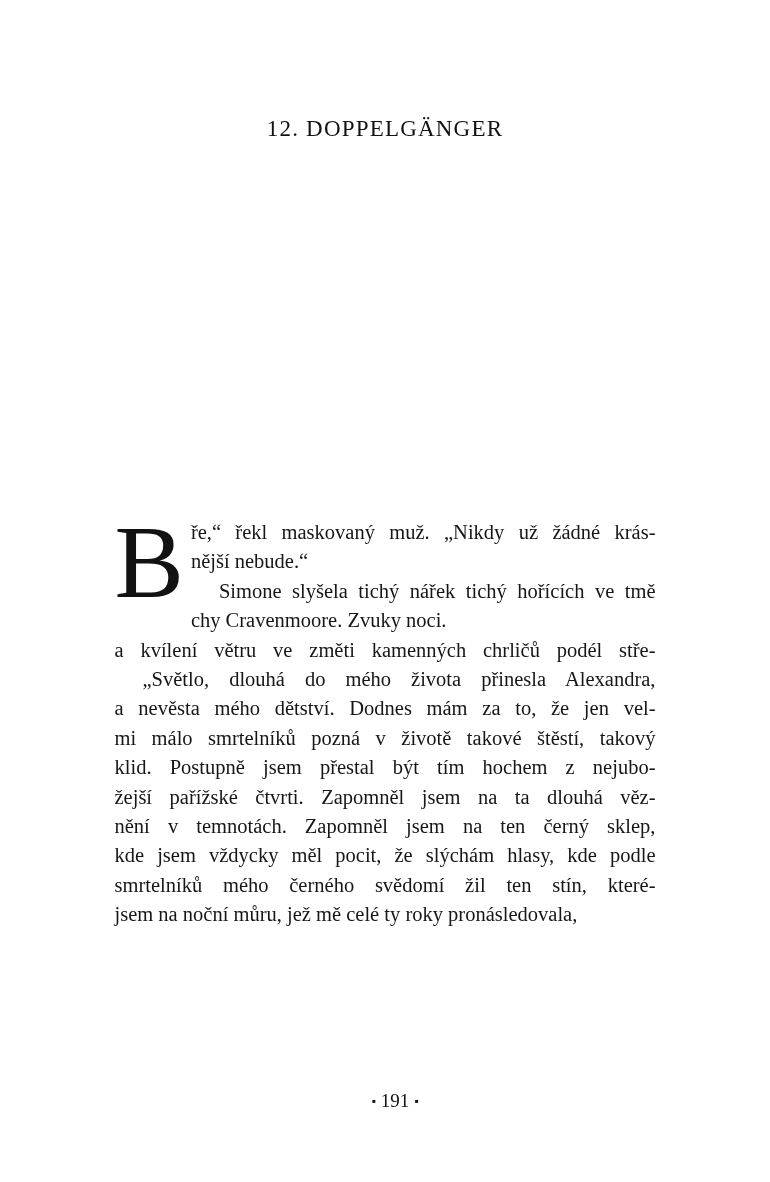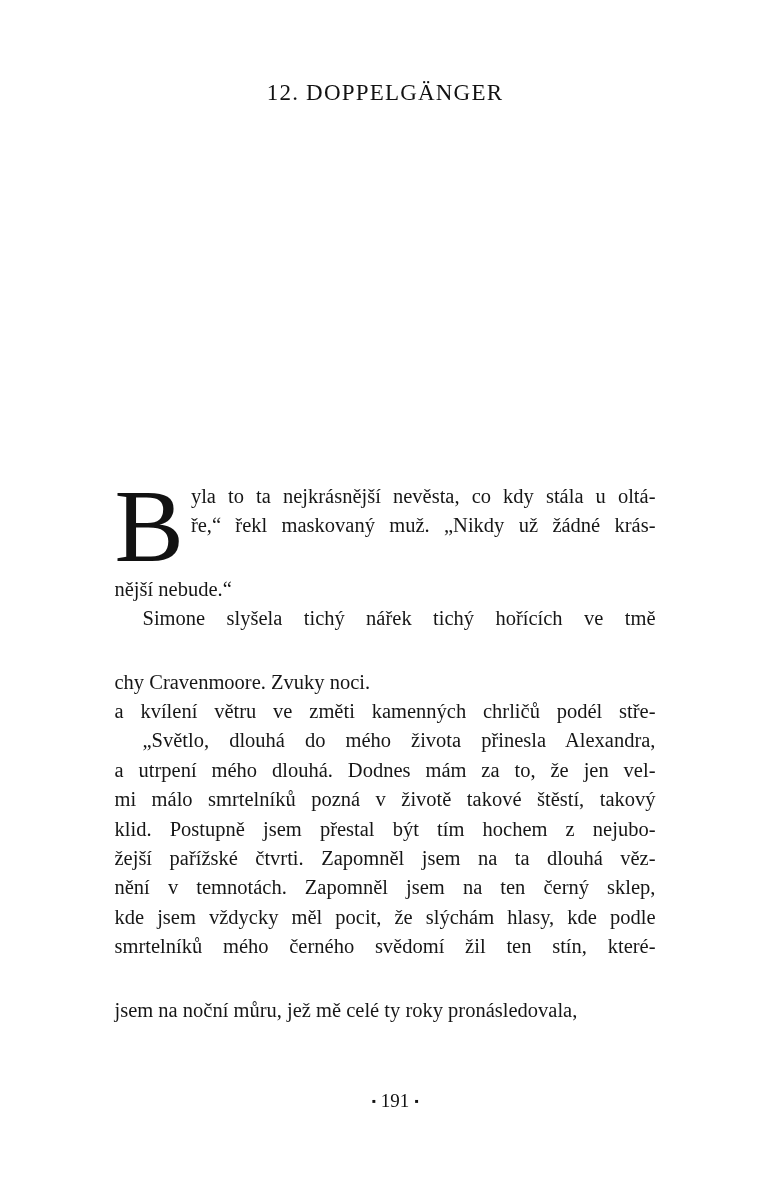--- a/index.html
+++ b/index.html
@@ -12,21 +12,21 @@
     width: 770px;
     height: 1182px;
     margin: 0 auto;
     background: #ffffff;
     color: #161616;
     font-family: "Liberation Serif", serif;
     overflow: hidden;
   }
   .chapter-title {
     margin: 0;
-    padding-top: 80px;
+    padding-top: 116px;
     text-align: center;
     font-size: 23px;
     font-weight: normal;
     letter-spacing: 1.2px;
     color: #121212;
   }
   .body-text {
     width: 541px;
     margin: 376px auto 0 auto;
     font-size: 20.5px;
@@ -34,21 +34,20 @@
   .paragraph {
     margin: 0;
   }
   .line {
     line-height: 29.4px;
     text-align: justify;
     text-align-last: justify;
   }
   .line.last {
     text-align-last: left;
-    margin-top: 34px;
   }
   .line.indent {
     text-indent: 28px;
   }
   .drop-cap {
     float: left;
     font-size: 104px;
     line-height: 84px;
     height: 87px;
     margin: 2px 7px 0 0;
@@ -72,32 +71,31 @@
 </style>
 </head>
 <body>
 
 <div class="book-page">
   <h1 class="chapter-title">12. DOPPELGÄNGER</h1>
 
   <div class="body-text">
       <div class="paragraph">
         <span class="drop-cap">B</span>
-        <div class="line">yla to ta nejkrásnější nevěsta, co kdy stála u oltá-</div>
         <div class="line">ře,“ řekl maskovaný muž. „Nikdy už žádné krás-</div>
         <div class="line last">nější nebude.“</div>
       </div>
       <div class="paragraph">
         <div class="line indent">Simone slyšela tichý nářek tichý hořících ve tmě</div>
         <div class="line last">chy Cravenmoore. Zvuky noci.</div>
         <div class="line">a kvílení větru ve změti kamenných chrličů podél stře-</div>
       </div>
       <div class="paragraph">
         <div class="line indent">„Světlo, dlouhá do mého života přinesla Alexandra,</div>
-        <div class="line">a utrpení mého dlouhá. Dodnes mám za to, že jen vel-</div>
+        <div class="line">a nevěsta mého dětství. Dodnes mám za to, že jen vel-</div>
         <div class="line">mi málo smrtelníků pozná v životě takové štěstí, takový</div>
         <div class="line">klid. Postupně jsem přestal být tím hochem z nejubo-</div>
         <div class="line">žejší pařížské čtvrti. Zapomněl jsem na ta dlouhá věz-</div>
         <div class="line">nění v temnotách. Zapomněl jsem na ten černý sklep,</div>
         <div class="line">kde jsem vždycky měl pocit, že slýchám hlasy, kde podle</div>
         <div class="line">smrtelníků mého černého svědomí žil ten stín, které-</div>
         <div class="line last">jsem na noční můru, jež mě celé ty roky pronásledovala,</div>
       </div>
     </div>
 

